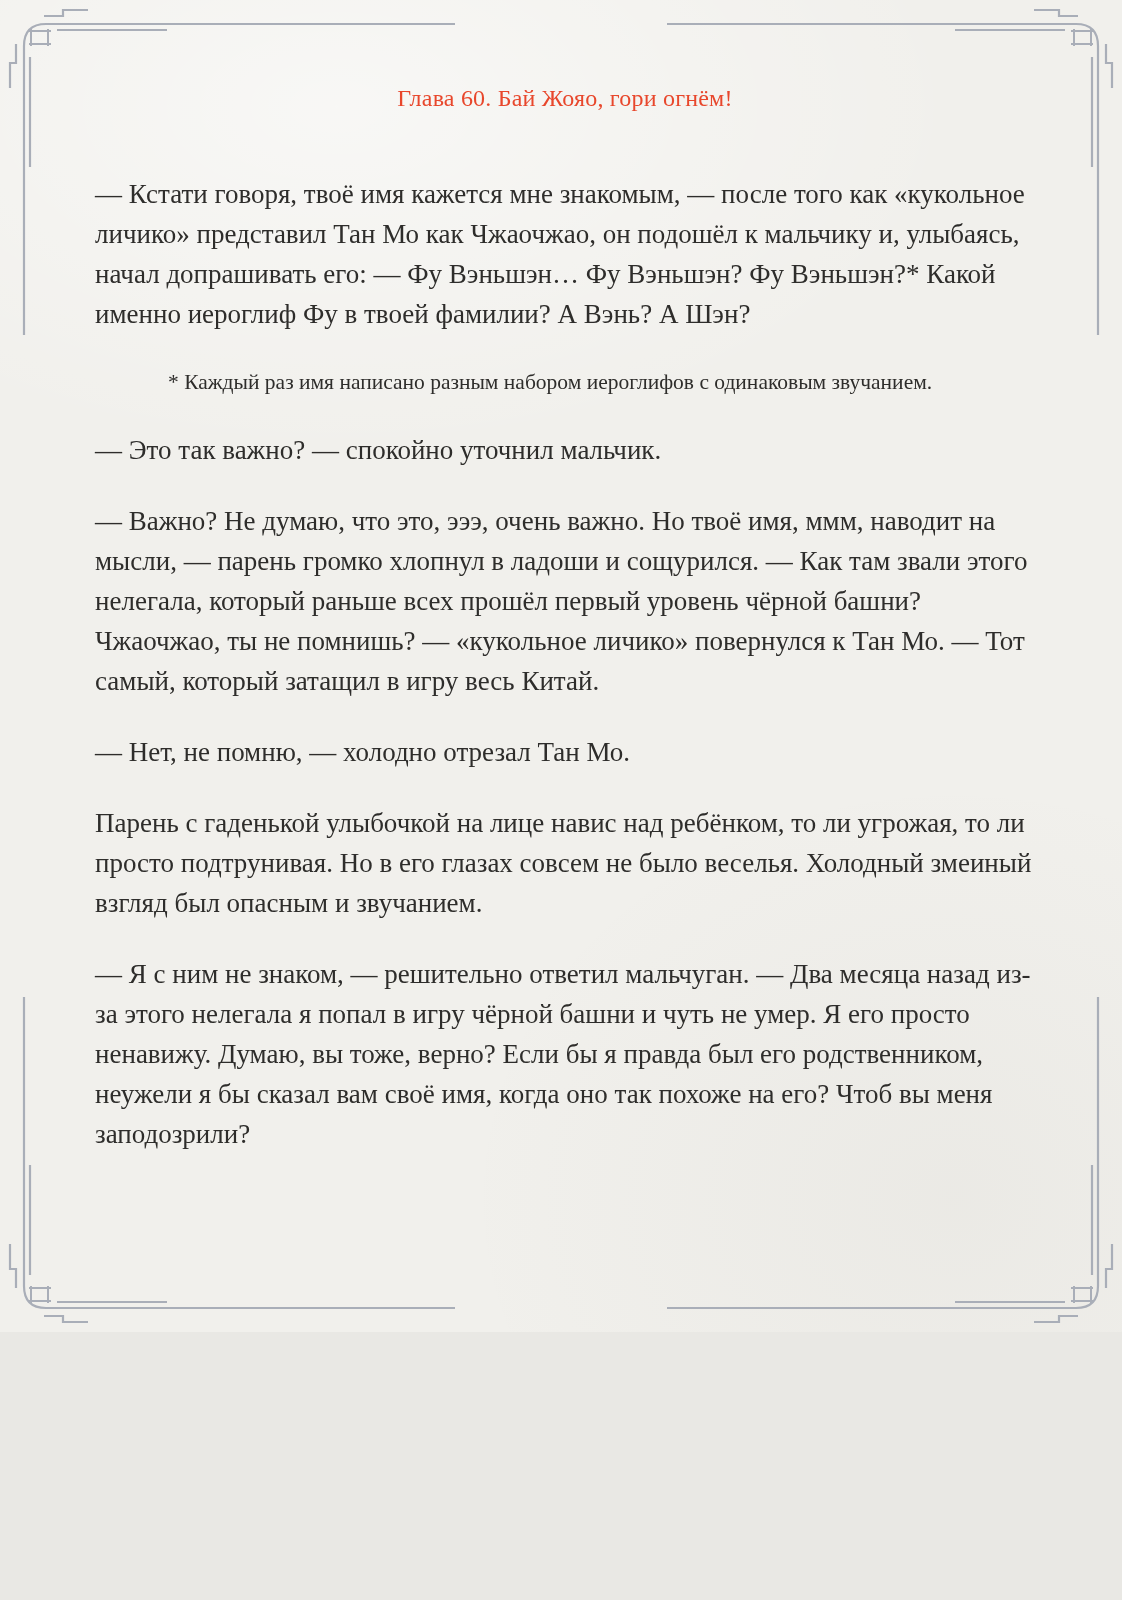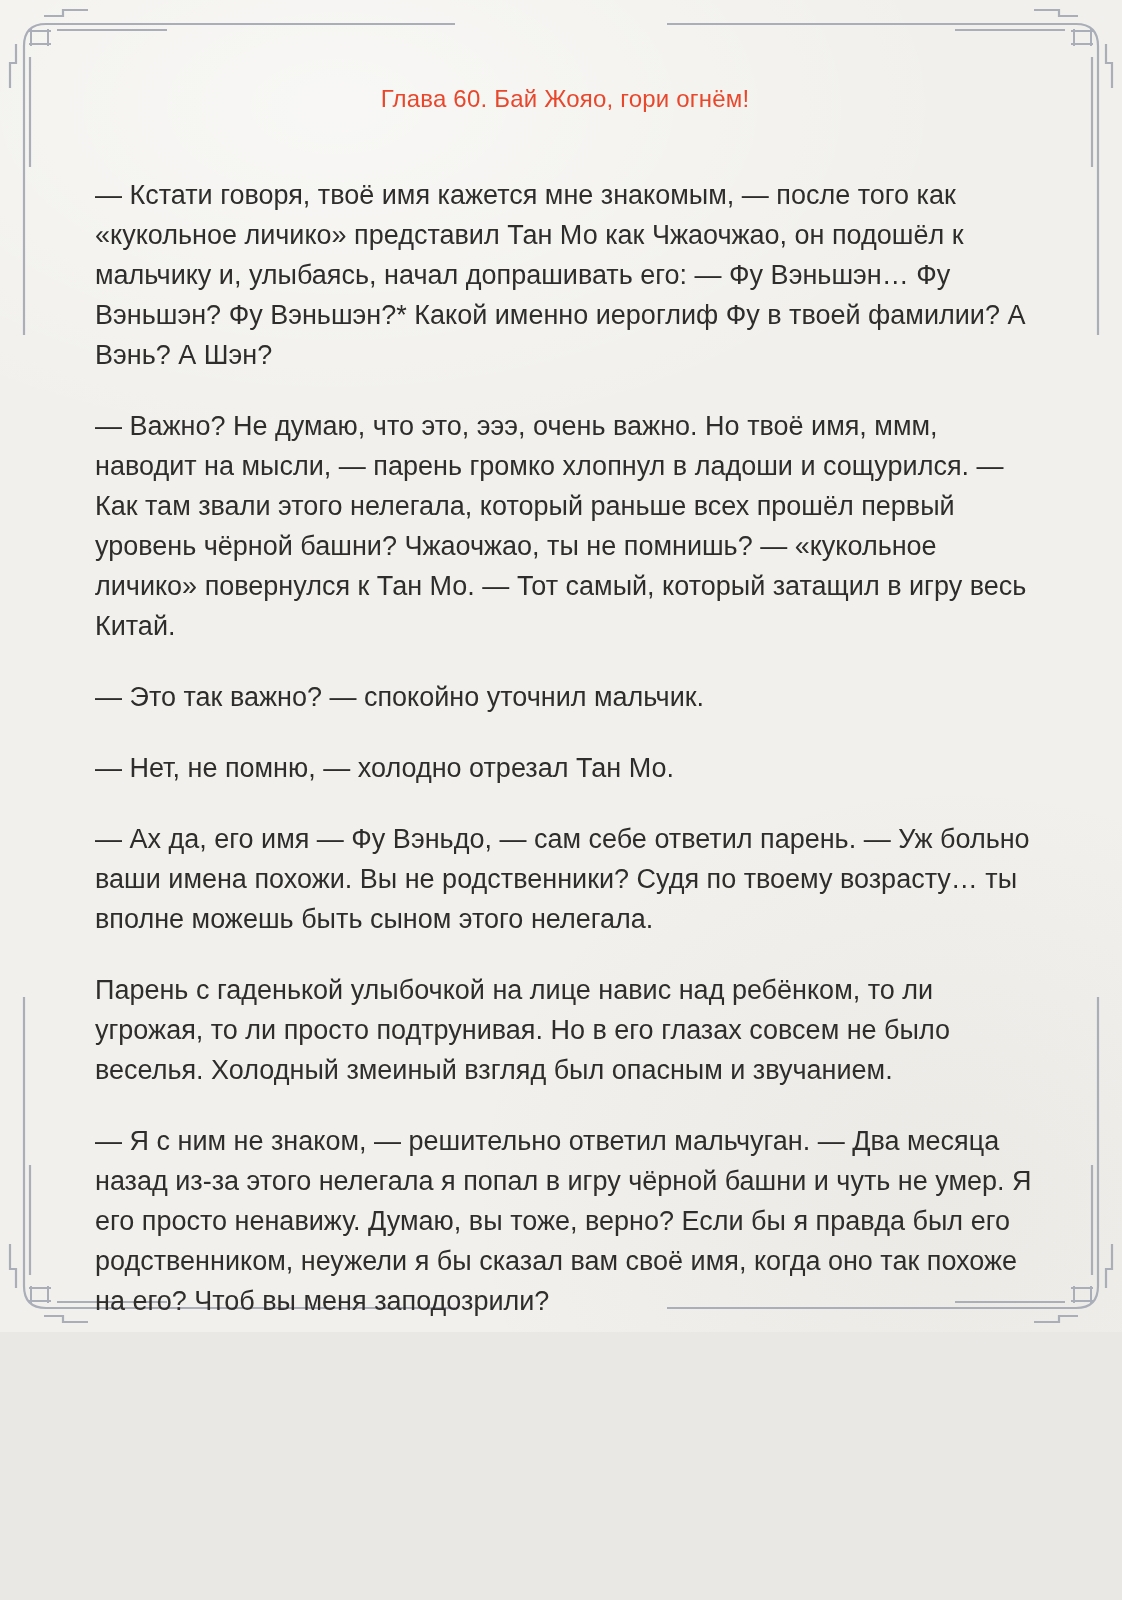--- a/index.html
+++ b/index.html
@@ -11,21 +11,21 @@
 
   .page {
     position: relative;
     width: 1122px;
     height: 1332px;
     background-color: #f1f0ec;
     background-image:
       radial-gradient(ellipse 900px 500px at 30% 8%, rgba(255,255,255,0.5), rgba(255,255,255,0) 70%),
       radial-gradient(ellipse 700px 600px at 85% 90%, rgba(120,115,100,0.05), rgba(120,115,100,0) 70%);
     overflow: hidden;
-    font-family: Liberation Sans, sans-serif;
+    font-family: Liberation Serif, serif;
   }
 
   
   .corner {
     position: absolute;
     width: 561px;
     height: 350px;
     pointer-events: none;
   }
   .corner svg { display: block; width: 100%; height: 100%; }
@@ -109,22 +109,22 @@
       <path d="M 44 16 H 63 V 10 H 88" stroke="#a9aeb8" stroke-width="2.2"></path>
       <path d="M 16 44 V 63 H 10 V 88" stroke="#a9aeb8" stroke-width="2.2"></path>
     </svg>
   </div>
 
   <div class="content">
     <h1 class="chapter-title">Глава 60. Бай Жояо, гори огнём!</h1>
 
     <div class="text-block">
       <p>— Кстати говоря, твоё имя кажется мне знакомым, — после того как «кукольное личико» представил Тан Мо как Чжаочжао, он подошёл к мальчику и, улыбаясь, начал допрашивать его: — Фу Вэньшэн… Фу Вэньшэн? Фу Вэньшэн?* Какой именно иероглиф Фу в твоей фамилии? А Вэнь? А Шэн?</p>
+      <p class="footnote">* Каждый раз имя написано разным набором иероглифов с одинаковым звучанием.</p>
+      <p>— Это так важно? — спокойно уточнил мальчик.</p>
       <p>— Важно? Не думаю, что это, эээ, очень важно. Но твоё имя, ммм, наводит на мысли, — парень громко хлопнул в ладоши и сощурился. — Как там звали этого нелегала, который раньше всех прошёл первый уровень чёрной башни? Чжаочжао, ты не помнишь? — «кукольное личико» повернулся к Тан Мо. — Тот самый, который затащил в игру весь Китай.</p>
-      <p>— Это так важно? — спокойно уточнил мальчик.</p>
       <p>— Нет, не помню, — холодно отрезал Тан Мо.</p>
-      <p>— Ах да, его имя — Фу Вэньдо, — сам себе ответил парень. — Уж больно ваши имена похожи. Вы не родственники? Судя по твоему возрасту… ты вполне можешь быть сыном этого нелегала.</p>
       <p>Парень с гаденькой улыбочкой на лице навис над ребёнком, то ли угрожая, то ли просто подтрунивая. Но в его глазах совсем не было веселья. Холодный змеиный взгляд был опасным и звучанием.</p>
       <p>— Я с ним не знаком, — решительно ответил мальчуган. — Два месяца назад из-за этого нелегала я попал в игру чёрной башни и чуть не умер. Я его просто ненавижу. Думаю, вы тоже, верно? Если бы я правда был его родственником, неужели я бы сказал вам своё имя, когда оно так похоже на его? Чтоб вы меня заподозрили?</p>
     </div>
   </div>
 
 </div>
 
 </body></html>

